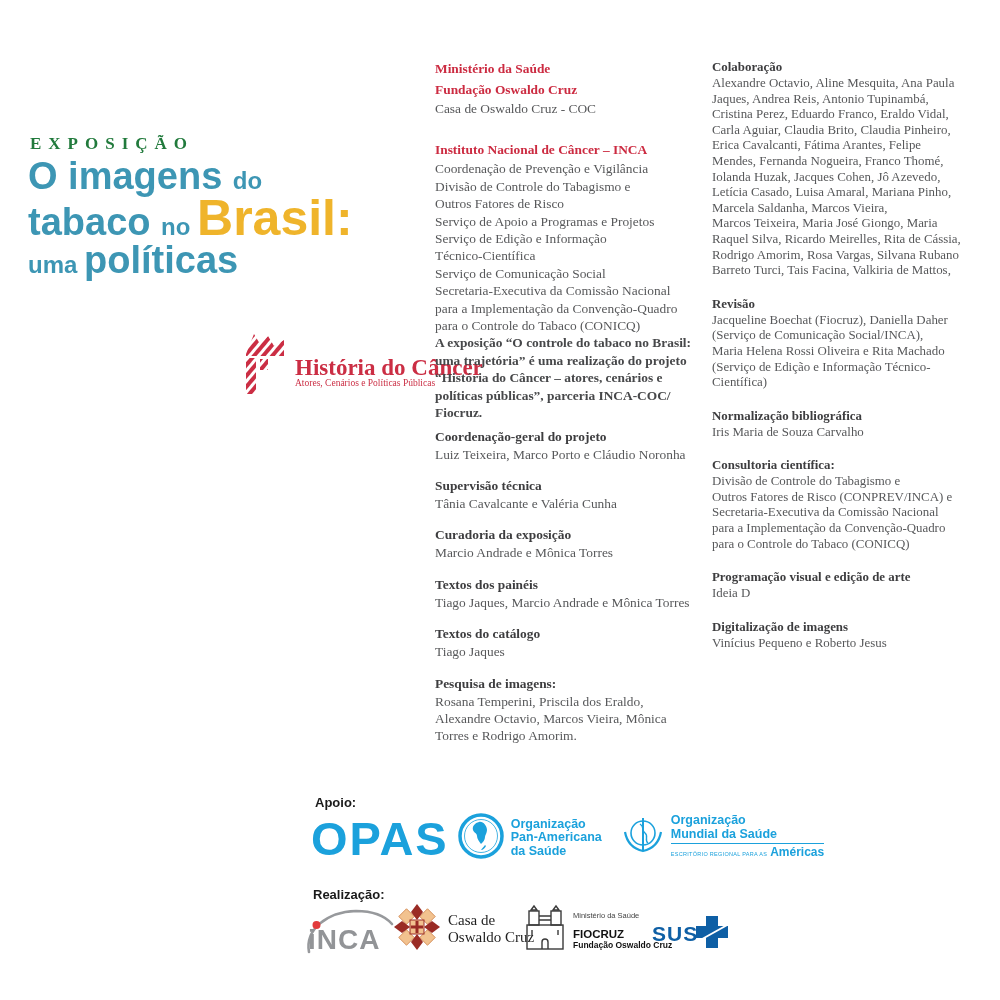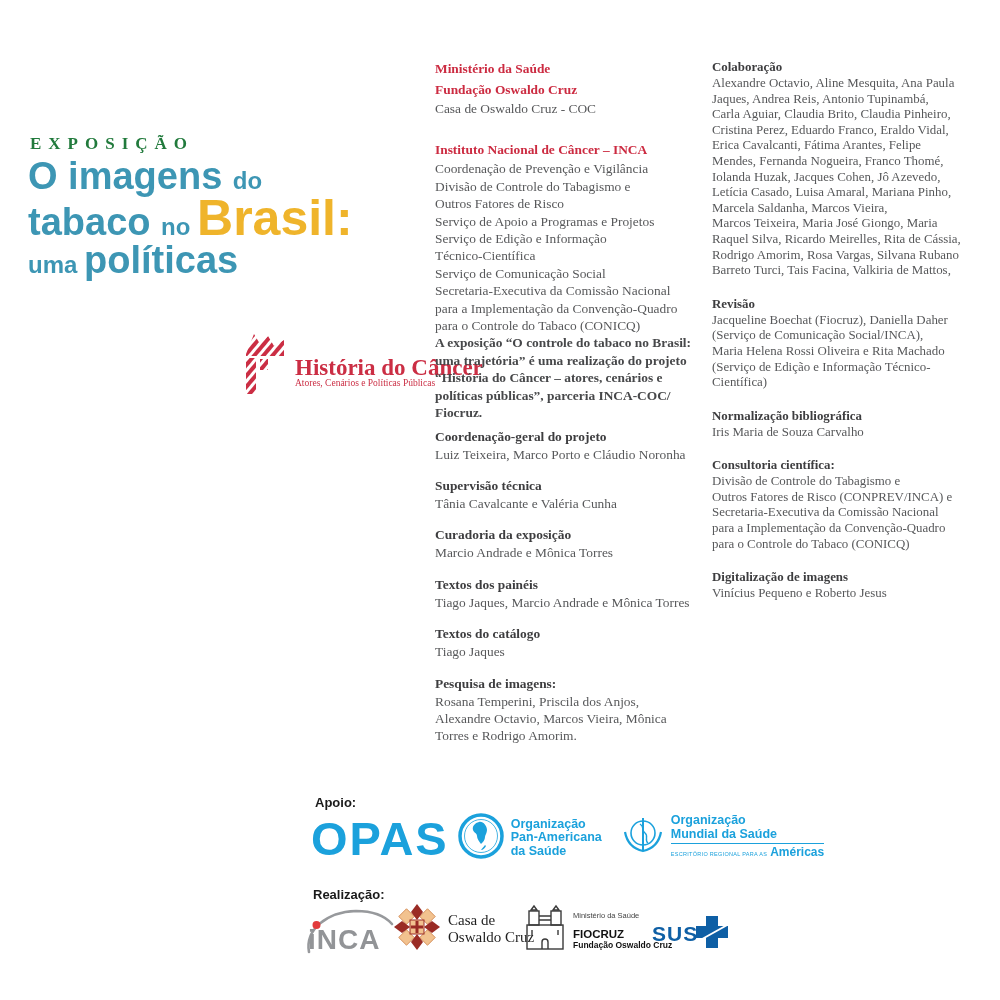--- a/index.html
+++ b/index.html
@@ -140,33 +140,33 @@
       <div class="block">
         <div class="hdr">Textos dos painéis</div>
         <div class="ln body">Tiago Jaques, Marcio Andrade e Mônica Torres</div>
       </div>
       <div class="block">
         <div class="hdr">Textos do catálogo</div>
         <div class="ln body">Tiago Jaques</div>
       </div>
       <div class="block">
         <div class="hdr">Pesquisa de imagens:</div>
-        <div class="ln body">Rosana Temperini, Priscila dos Anjos,</div>
+        <div class="ln body">Rosana Temperini, Priscila dos Eraldo,</div>
         <div class="ln body">Alexandre Octavio, Marcos Vieira, Mônica</div>
         <div class="ln body">Torres e Rodrigo Amorim.</div>
       </div>
     </div>
 
   <div class="col col-right">
       <div class="block">
         <div class="hdr">Colaboração</div>
         <div class="ln body">Alexandre Octavio, Aline Mesquita, Ana Paula</div>
         <div class="ln body">Jaques, Andrea Reis, Antonio Tupinambá,</div>
+        <div class="ln body">Cristina Perez, Eduardo Franco, Eraldo Vidal,</div>
         <div class="ln body">Carla Aguiar, Claudia Brito, Claudia Pinheiro,</div>
-        <div class="ln body">Cristina Perez, Eduardo Franco, Eraldo Vidal,</div>
         <div class="ln body">Erica Cavalcanti, Fátima Arantes, Felipe</div>
         <div class="ln body">Mendes, Fernanda Nogueira, Franco Thomé,</div>
         <div class="ln body">Iolanda Huzak, Jacques Cohen, Jô Azevedo,</div>
         <div class="ln body">Letícia Casado, Luisa Amaral, Mariana Pinho,</div>
         <div class="ln body">Marcela Saldanha, Marcos Vieira,</div>
         <div class="ln body">Marcos Teixeira, Maria José Giongo, Maria</div>
         <div class="ln body">Raquel Silva, Ricardo Meirelles, Rita de Cássia,</div>
         <div class="ln body">Rodrigo Amorim, Rosa Vargas, Silvana Rubano</div>
         <div class="ln body">Barreto Turci, Tais Facina, Valkiria de Mattos,</div>
       </div>
@@ -182,20 +182,24 @@
         <div class="hdr">Normalização bibliográfica</div>
         <div class="ln body">Iris Maria de Souza Carvalho</div>
       </div>
       <div class="block">
         <div class="hdr">Consultoria científica:</div>
         <div class="ln body">Divisão de Controle do Tabagismo e</div>
         <div class="ln body">Outros Fatores de Risco (CONPREV/INCA) e</div>
         <div class="ln body">Secretaria-Executiva da Comissão Nacional</div>
         <div class="ln body">para a Implementação da Convenção-Quadro</div>
         <div class="ln body">para o Controle do Tabaco (CONICQ)</div>
+      </div>
+      <div class="block">
+        <div class="hdr">Programação visual e edição de arte</div>
+        <div class="ln body">Ideia D</div>
       </div>
       <div class="block">
         <div class="hdr">Digitalização de imagens</div>
         <div class="ln body">Vinícius Pequeno e Roberto Jesus</div>
       </div>
     </div>
 
   <div class="apoio-label">Apoio:</div>
 
   <div class="opas-row">

